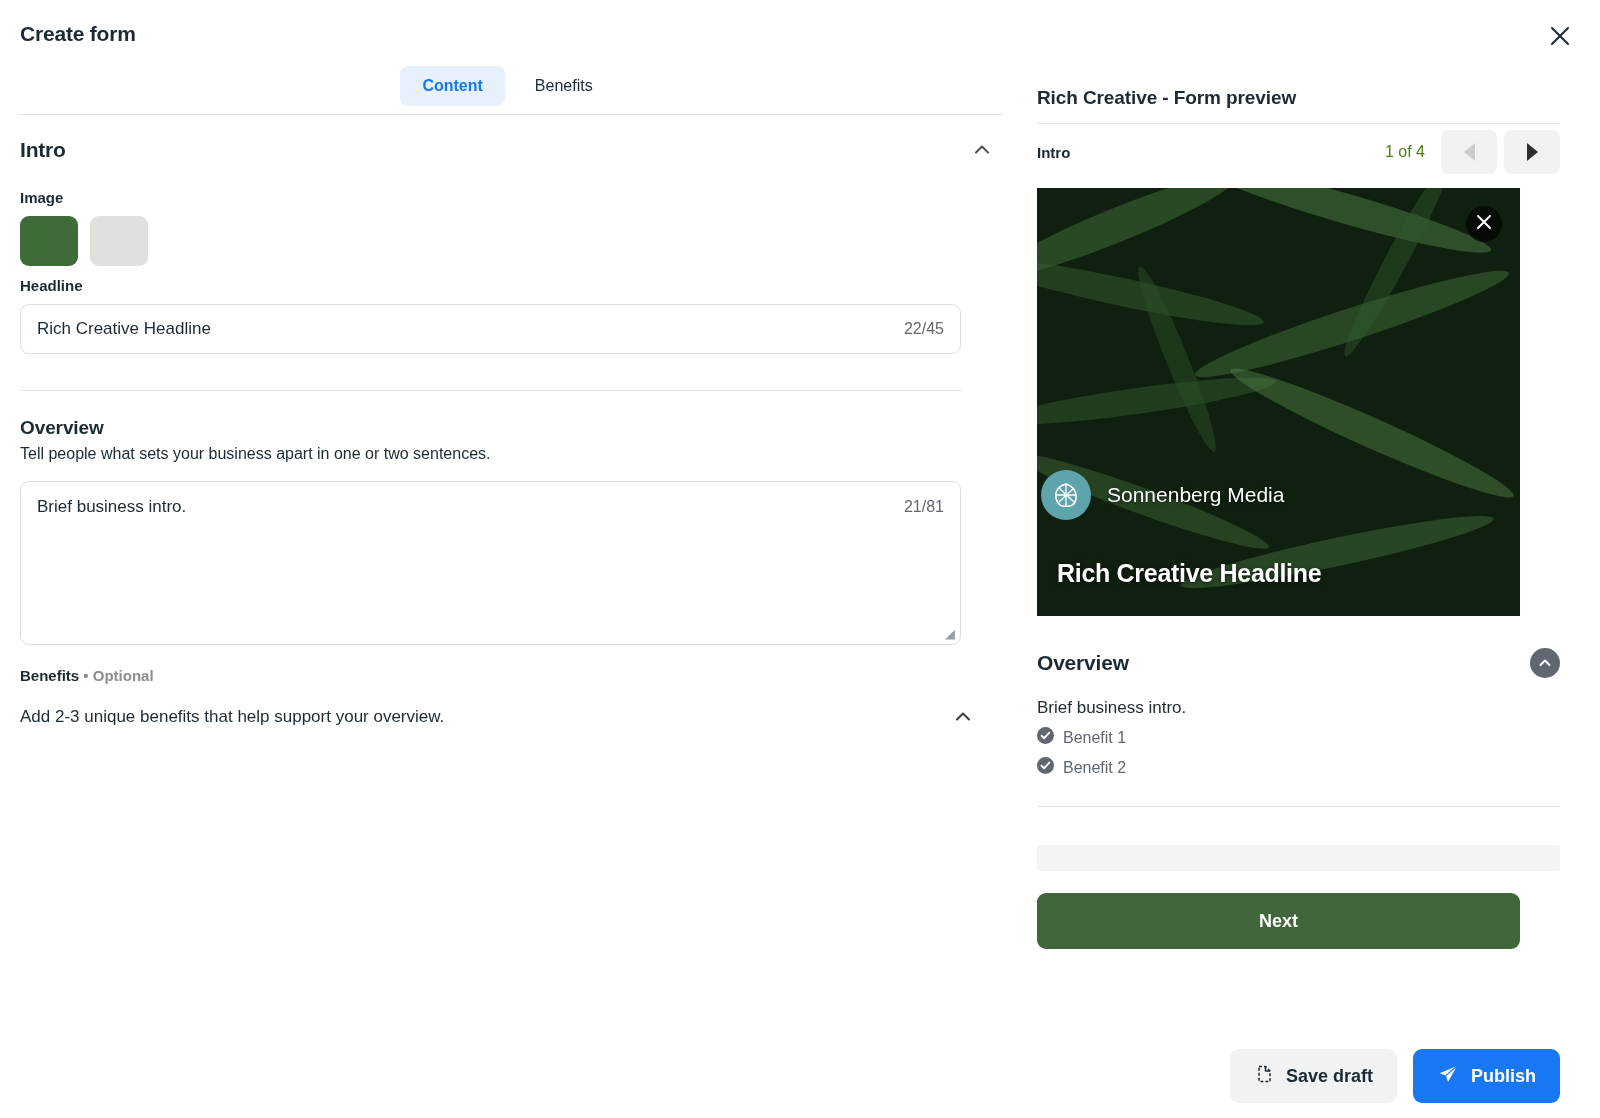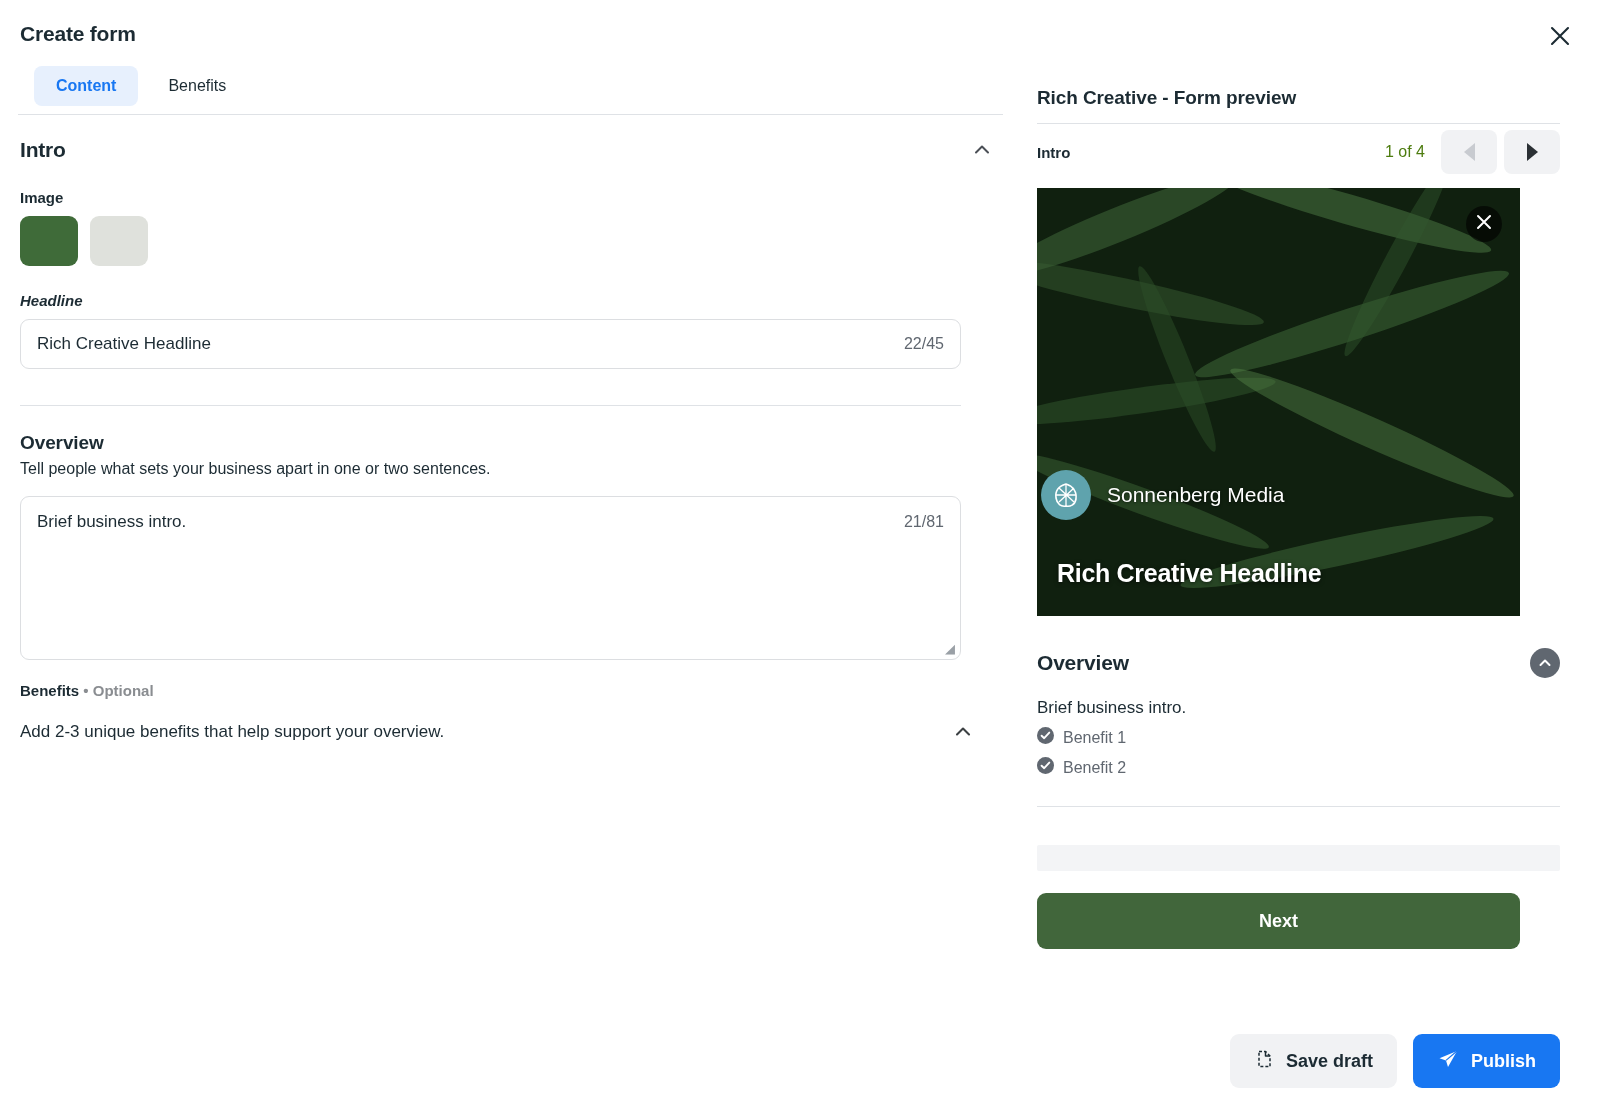--- a/index.html
+++ b/index.html
@@ -26,21 +26,21 @@
   .left {
     width: 1003px; height: 1118px;
     padding: 0 22px 0 18px;
     position: relative;
   }
   .dialog-title {
     font-size: 21px; font-weight: bold; letter-spacing: -0.2px;
     padding: 22px 0 0 2px; color: #1c2b33;
   }
 
-  .tabs { display: flex; gap: 8px; margin-top: 20px; padding-left: 16px; }
+  .tabs { display: flex; gap: 8px; margin-top: 20px; padding-left: 16px; justify-content: center; }
   .tab {
     font-size: 16px; padding: 11px 22px; border-radius: 8px;
     color: #1c2b33; cursor: pointer; font-weight: normal;
   }
   .tab.active { color: #1877f2; background: #e7f0fd; font-weight: bold; }
 
   .divider-top { height: 1px; background: #dfe2e6; margin-top: 8px; width: 985px; }
 
   .section-head {
     display: flex; align-items: center; justify-content: space-between;
@@ -173,21 +173,21 @@
   .preview-hr2 { height: 1px; background: #dfe2e6; margin-top: 28px; }
   .fade-bar { height: 26px; background: #f3f4f6; margin-top: 38px; border-radius: 2px; }
 
   .next-btn {
     width: 483px; height: 56px; background: #41663b; color: #fff;
     border: none; border-radius: 9px; font-family: "Liberation Sans", sans-serif;
     font-size: 18px; font-weight: bold; cursor: pointer; margin-top: 22px;
   }
 
   .footer {
-    position: absolute; right: 40px; bottom: 30px; display: flex; gap: 16px; align-items: center;
+    position: absolute; right: 40px; bottom: 15px; display: flex; gap: 16px; align-items: center;
   }
   .btn {
     height: 54px; border: none; border-radius: 9px; cursor: pointer;
     font-family: "Liberation Sans", sans-serif; font-size: 18px; font-weight: bold;
     display: flex; align-items: center; gap: 12px; padding: 0 24px;
   }
   .btn-draft { background: #f1f2f4; color: #1c2b33; }
   .btn-publish { background: #1877f2; color: #fff; }
 </style>
 </head>
@@ -219,21 +219,21 @@
       <span>Image</span>
     </div>
 
 
 
     <div class="swatches">
       <div class="swatch" style="background:#3f6b39;"></div>
       <div class="swatch" style="background:#dfe1dc;"></div>
     </div>
 
-    <div class="field-label" style="margin-top:26px;font-style:italic;">
+    <div class="field-label" style="margin-top:11px;">
       <span>Headline</span>
     </div>
 
     <div class="input-wrap">
       <input type="text" value="Rich Creative Headline" placeholder="Enter a headline" style="">
       <span class="counter">22/45</span>
     </div>
 
     <div class="hr-mid"></div>
 

